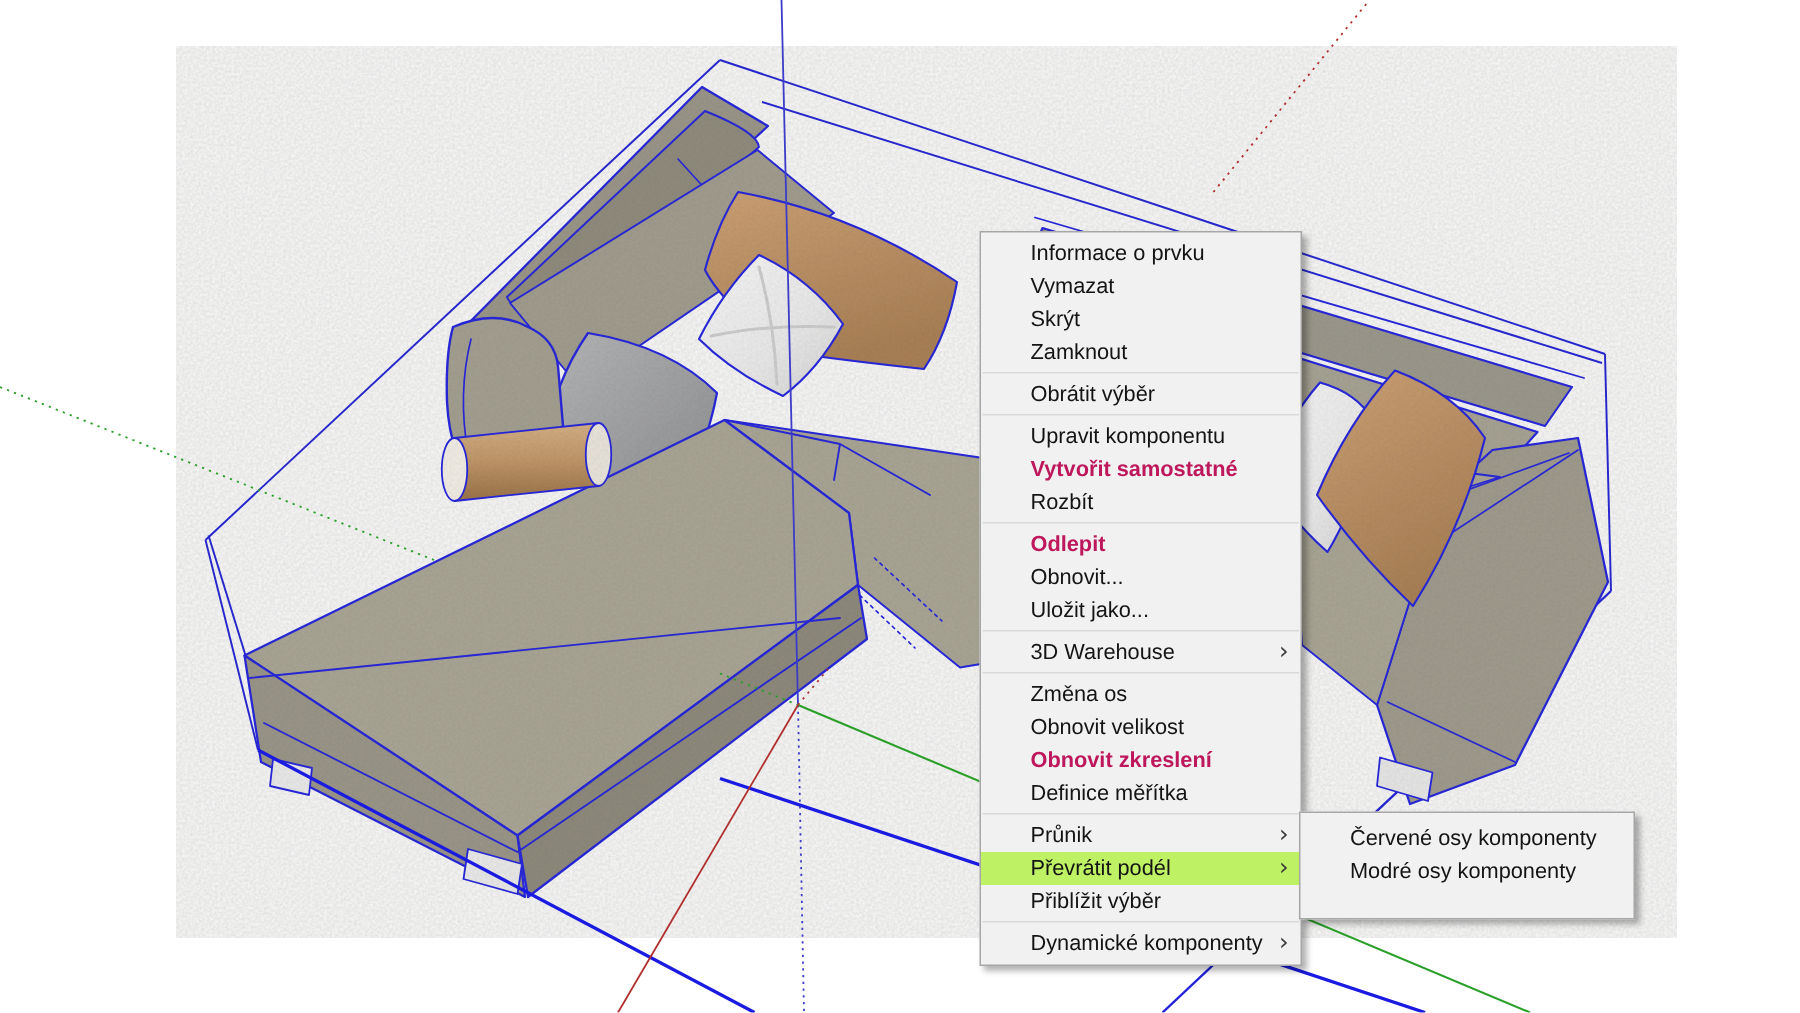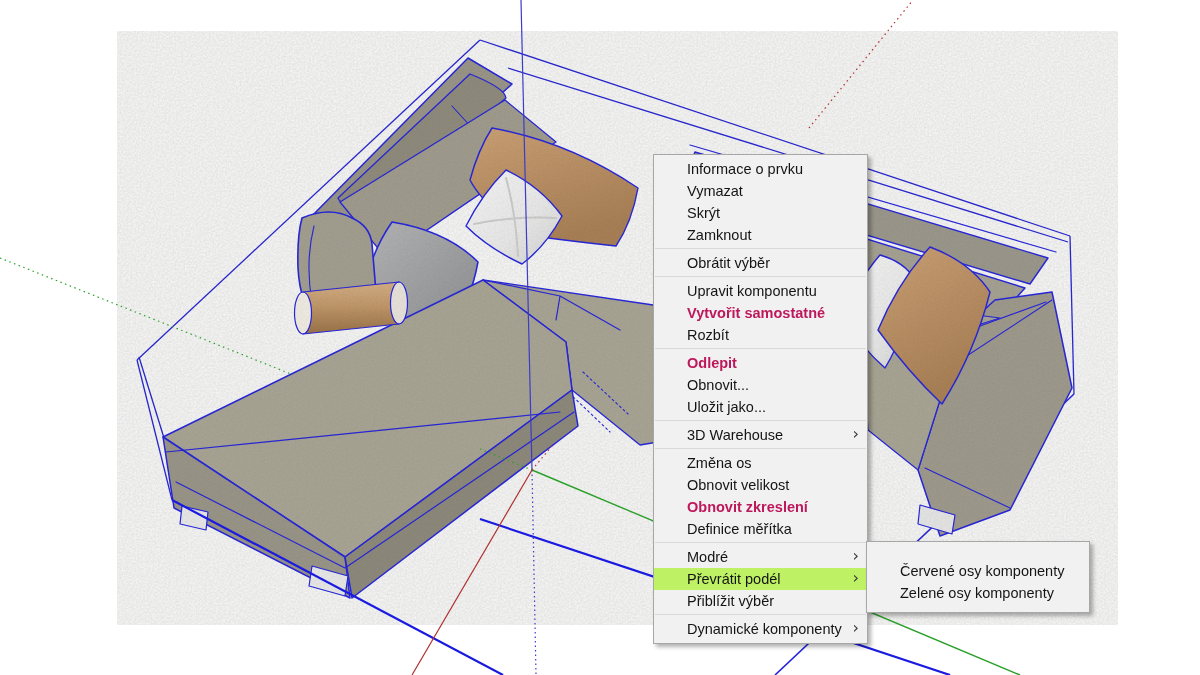--- a/index.html
+++ b/index.html
@@ -10,21 +10,21 @@
   #viewport{position:absolute;left:0;top:0;width:1200px;height:675px;}
   
   .menu{
     position:absolute;box-sizing:border-box;
     background:#f2f1f1;border:1px solid #a7a7a7;
     box-shadow:3px 3px 4px rgba(0,0,0,.30);
     padding:3px 0;z-index:10;
     font-size:14.5px;color:#141414;
   }
   #main-menu{left:653px;top:128px;width:215px;height:490px;margin-top:26px;}
-  #sub-menu{left:866px;top:541px;width:224px;height:72px;padding:18px 0;}
+  #sub-menu{left:866px;top:541px;width:224px;height:72px;padding:6px 0;}
   .mi{
     height:22px;line-height:22px;padding:0 12px 0 33px;
     position:relative;white-space:nowrap;cursor:default;
   }
   .mi.disabled{color:#be185d;font-weight:bold;}
   .mi.hl{background:#bef264;}
   .mi .arrow{
     position:absolute;right:8px;top:-1px;font-size:16px;color:#3c3c3c;
     font-family:"DejaVu Sans", sans-serif;
   }
@@ -172,23 +172,23 @@
     <div class="mi"><span>Obnovit...</span></div>
     <div class="mi"><span>Uložit jako...</span></div>
     <div class="sep"></div>
     <div class="mi"><span>3D Warehouse</span><span class="arrow">›</span></div>
     <div class="sep"></div>
     <div class="mi"><span>Změna os</span></div>
     <div class="mi"><span>Obnovit velikost</span></div>
     <div class="mi disabled"><span>Obnovit zkreslení</span></div>
     <div class="mi"><span>Definice měřítka</span></div>
     <div class="sep"></div>
-    <div class="mi"><span>Modré</span><span class="arrow">›</span></div>
+    <div class="mi"><span>Průnik</span><span class="arrow">›</span></div>
     <div class="mi hl"><span>Převrátit podél</span><span class="arrow">›</span></div>
     <div class="mi"><span>Přiblížit výběr</span></div>
     <div class="sep"></div>
     <div class="mi"><span>Dynamické komponenty</span><span class="arrow">›</span></div>
   </div>
 
 <div id="sub-menu" class="menu">
     <div class="mi"><span>Červené osy komponenty</span></div>
-    <div class="mi"><span>Zelené osy komponenty</span></div>
+    <div class="mi"><span>Modré osy komponenty</span></div>
   </div>
 
 </body></html>

